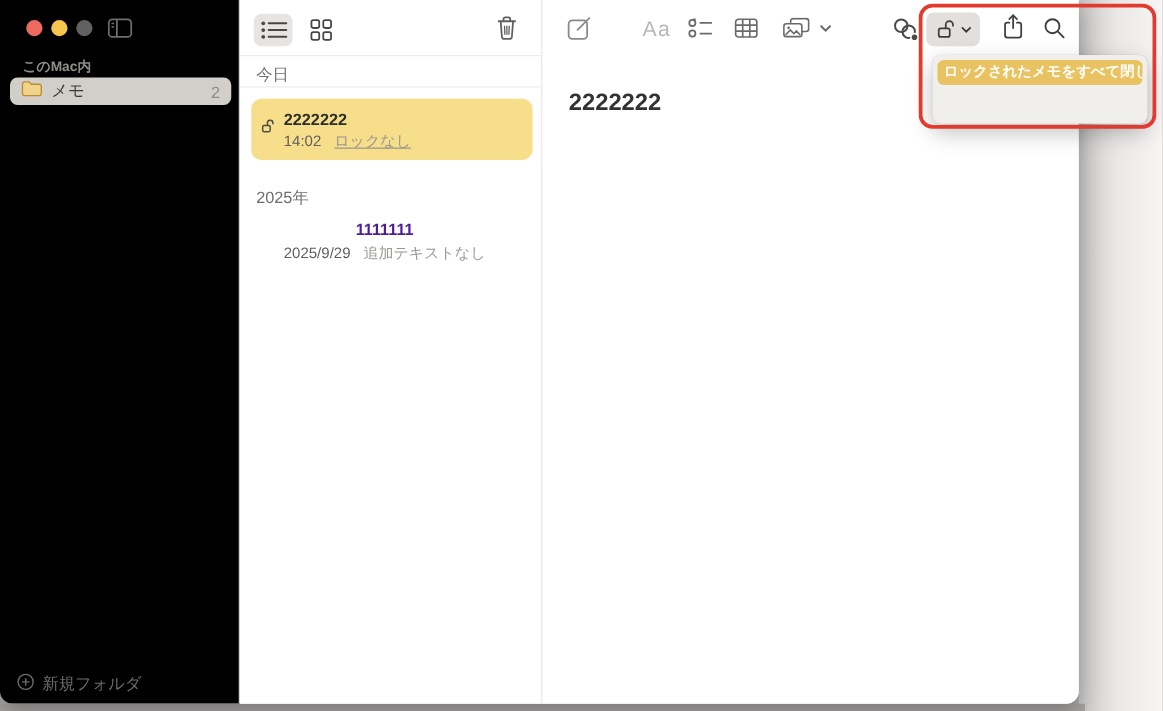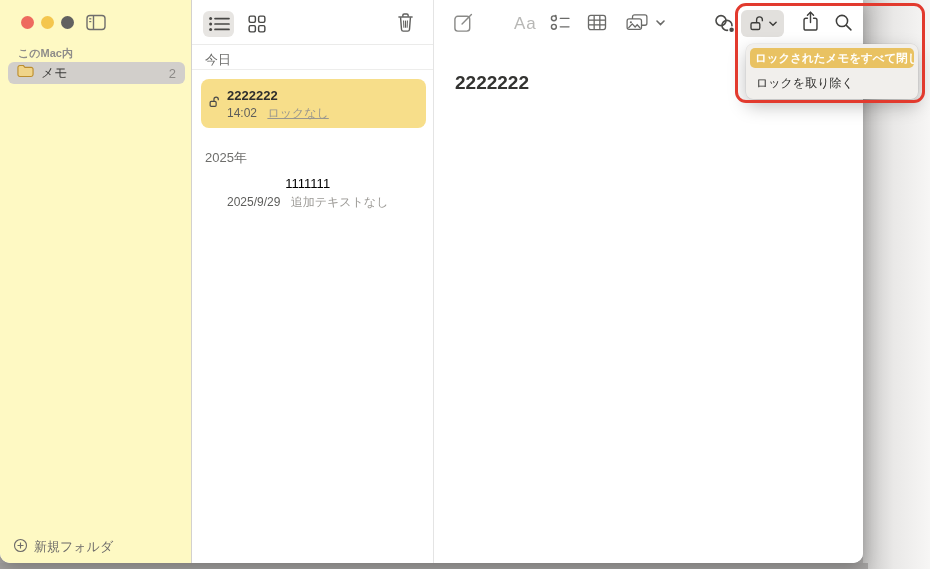--- a/index.html
+++ b/index.html
@@ -11,21 +11,21 @@
     background:linear-gradient(90deg,#c6c5c4 0%,#e9e8e7 45%,#f7f6f5 100%); }
   .bg-bottom { position:absolute; left:0; top:563px; width:868px; height:6px; background:#a7a5a4; }
 
   
   .window { position:absolute; left:0; top:0; width:863px; height:563px;
     background:#fff; border-radius:0 0 10px 10px; overflow:hidden;
     box-shadow:0 6px 18px rgba(0,0,0,.28); }
 
   
   .sidebar { position:absolute; left:0; top:0; width:192px; height:100%;
-    background:#fef9c3; border-right:1px solid #D3D1CE; }
+    background:#000000; border-right:1px solid #D3D1CE; }
   .traffic { position:absolute; top:16px; width:13px; height:13px; border-radius:50%; }
   .t-close { left:21px; background:#EE6A5E; }
   .t-min   { left:41px; background:#F4C64E; }
   .t-zoom  { left:61px; background:#616160; }
   .sb-toggle { position:absolute; left:86px; top:14px; color:#6f6e6c; }
   .sb-section { position:absolute; left:18px; top:46px; font-size:11px; font-weight:700; color:#8F8D8A; }
   .sb-row { position:absolute; left:8px; top:62px; width:177px; height:22px;
     background:#D2CFCB; border-radius:6px; display:flex; align-items:center; padding:0 9px; }
   .sb-row .name { margin-left:7px; font-size:13px; color:#3A3A38; }
   .sb-row .count { margin-left:auto; font-size:13px; color:#8C8A87; }
@@ -44,21 +44,21 @@
   .sec-head { position:absolute; left:13px; font-size:13px; color:#6E6E6C; }
   .sec-div { position:absolute; left:0; width:100%; height:1px; background:#EDEDEC; }
   .notecard { position:absolute; left:9px; top:79px; width:225px; height:49px;
     background:#F7DE8A; border-radius:8px; }
   .notecard .lockic { position:absolute; left:8px; top:15px; color:#4B4B49; }
   .nc-title { position:absolute; left:26px; top:9px; font-size:13px; font-weight:700; color:#2E2E2C; }
   .nc-line2 { position:absolute; left:26px; top:26px; font-size:12px; }
   .nc-time { color:#5E5E5C; }
   .nc-prev { color:#99978F; margin-left:7px;text-decoration:underline; }
   .note2 { position:absolute; left:35px; top:176px; }
-  .n2-title { font-size:13px; font-weight:400; color:#000000; }
+  .n2-title { font-size:13px; font-weight:700; color:#4c1d95; }
   .n2-line2 { margin-top:3px; font-size:12px; }
   .n2-date { color:#5E5E5C; }
   .n2-prev { color:#9B9995; margin-left:7px; }
 
   
   .pane { position:absolute; left:434px; top:0; width:429px; height:100%; background:#fff; }
   .tb-ic { position:absolute; top:12px; }
   .ic-compose { left:19px; color:#8A8A88; }
   .ic-format { left:80px; top:14px; font-size:17px; color:#B7B7B5; letter-spacing:1px; }
   .ic-check { left:116px; top:14px; color:#6A6A68; }
@@ -262,16 +262,15 @@
         <line x1="13" y1="13" x2="17.8" y2="17.8"></line>
       </svg>
     </span>
 
     <div class="note-title">2222222</div>
   </div>
 </div>
 
 <div class="menu">
   <div class="menu-item1">ロックされたメモをすべて閉じる</div>
-  <div class="menu-item2">ロックを取り除く</div>
 </div>
 
 <div class="redbox"></div>
 
 </body></html>

